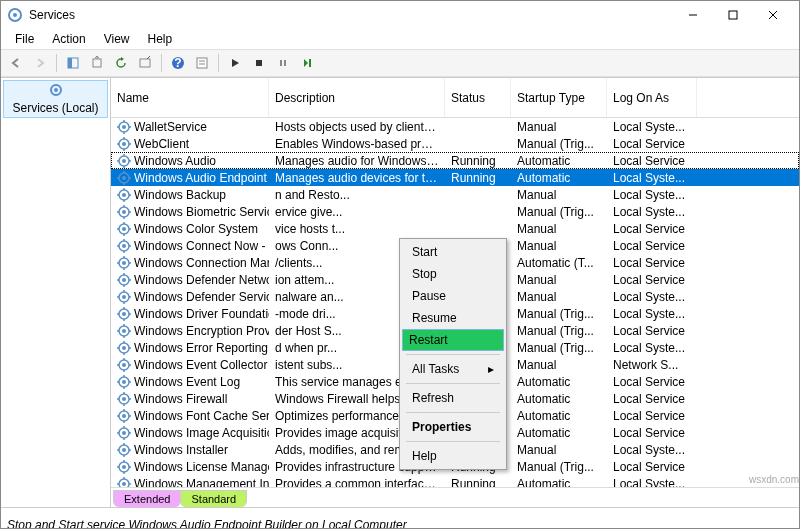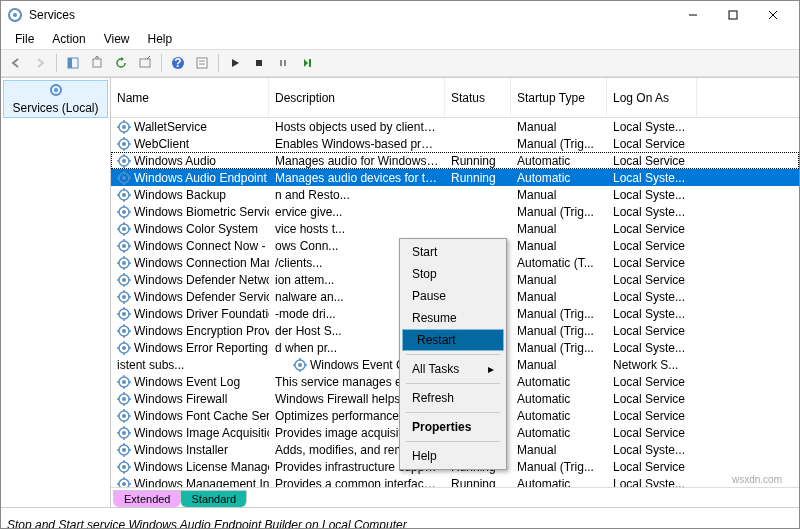--- a/index.html
+++ b/index.html
@@ -26,27 +26,27 @@
 .row.selected { background: #0078d7; color: #fff; }
 .row.focused { outline: 1px dotted #000; outline-offset: -1px; }
 .c-name { width: 158px; display: flex; align-items: center; gap: 3px; }
 .c-desc { width: 176px; }
 .c-status { width: 66px; }
 .c-startup { width: 96px; }
 .c-logon { width: 90px; }
 .gear-icon { width: 14px; height: 14px; flex-shrink: 0; }
 .tabs-row { height: 20px; display: flex; align-items: flex-end; padding-left: 2px; border-top: 1px solid #ddd; }
 .tab { padding: 2px 10px; border: 1px solid #ccc; border-bottom: none; border-radius: 0 0 6px 6px; margin-right: -1px; background: #f0abfc; position: relative; font-size: 11px; }
-.tab.active { background: #14b8a6; z-index: 2; }
+.tab.active { background: #bef264; z-index: 2; }
 .statusbar { height: 20px; border-top: 1px solid #ccc; padding: 10px 6px; display: flex; align-items: flex-start; font-size: 11px; font-style: italic; }
-.watermark { position: absolute; right: 17px; bottom: 22px; font-size: 10px; color: #aaa; margin-left: 8px; }
+.watermark { position: absolute; right: 0; bottom: 22px; font-size: 10px; color: #aaa; margin-left: 8px; }
 .context-menu { position: absolute; left: 288px; top: 160px; width: 108px; background: #f0f0f0; border: 1px solid #a0a0a0; box-shadow: 2px 2px 4px rgba(0,0,0,0.3); z-index: 100; padding: 2px; }
 .ctx-item { padding: 4px 10px; display: flex; align-items: center; justify-content: space-between; }
 .ctx-item.disabled { color: #000000; }
-.ctx-item.hover { background: #0369a1; border: 1px solid #7ab8e0; padding: 3px 14px; text-align: right; }
+.ctx-item.hover { background: #22c55e; border: 1px solid #7ab8e0; padding: 3px 6px; text-align: right; }
 .ctx-item.bold { font-weight: bold; }
 .ctx-sep { height: 1px; background: #ccc; margin: 3px 4px; }
 svg { display: block; }
 </style>
 </head>
 <body>
 
 <div class="titlebar">
   <span class="title-icon">
     <svg viewBox="0 0 16 16">
@@ -466,36 +466,36 @@
               </svg>
             </span>
             <span>Windows Error Reporting Se...</span>
           </div>
           <div class="cell c-desc">                                 d when pr...</div>
           <div class="cell c-status"></div>
           <div class="cell c-startup">Manual (Trig...</div>
           <div class="cell c-logon">Local Syste...</div>
         </div>
         <div class="row">
+          <div class="cell c-name">
+            <span>
+              <svg class="gear-icon" viewBox="0 0 14 14">
+                <circle cx="7" cy="7" r="5" fill="none" stroke="#5a8fc7" stroke-width="1.5"></circle>
+                <circle cx="7" cy="7" r="2" fill="#5a8fc7"></circle>
+                <g stroke="#5a8fc7" stroke-width="1.5">
+                  <line x1="7" y1="0" x2="7" y2="2"></line>
+                  <line x1="7" y1="12" x2="7" y2="14"></line>
+                  <line x1="0" y1="7" x2="2" y2="7"></line>
+                  <line x1="12" y1="7" x2="14" y2="7"></line>
+                </g>
+              </svg>
+            </span>
+            <span>Windows Event Collector</span>
+          </div>
           <div class="cell c-desc">                                 istent subs...</div>
-          <div class="cell c-name">
-            <span>
-              <svg class="gear-icon" viewBox="0 0 14 14">
-                <circle cx="7" cy="7" r="5" fill="none" stroke="#5a8fc7" stroke-width="1.5"></circle>
-                <circle cx="7" cy="7" r="2" fill="#5a8fc7"></circle>
-                <g stroke="#5a8fc7" stroke-width="1.5">
-                  <line x1="7" y1="0" x2="7" y2="2"></line>
-                  <line x1="7" y1="12" x2="7" y2="14"></line>
-                  <line x1="0" y1="7" x2="2" y2="7"></line>
-                  <line x1="12" y1="7" x2="14" y2="7"></line>
-                </g>
-              </svg>
-            </span>
-            <span>Windows Event Collector</span>
-          </div>
           <div class="cell c-status"></div>
           <div class="cell c-startup">Manual</div>
           <div class="cell c-logon">Network S...</div>
         </div>
         <div class="row">
           <div class="cell c-name">
             <span>
               <svg class="gear-icon" viewBox="0 0 14 14">
                 <circle cx="7" cy="7" r="5" fill="none" stroke="#5a8fc7" stroke-width="1.5"></circle>
                 <circle cx="7" cy="7" r="2" fill="#5a8fc7"></circle>

